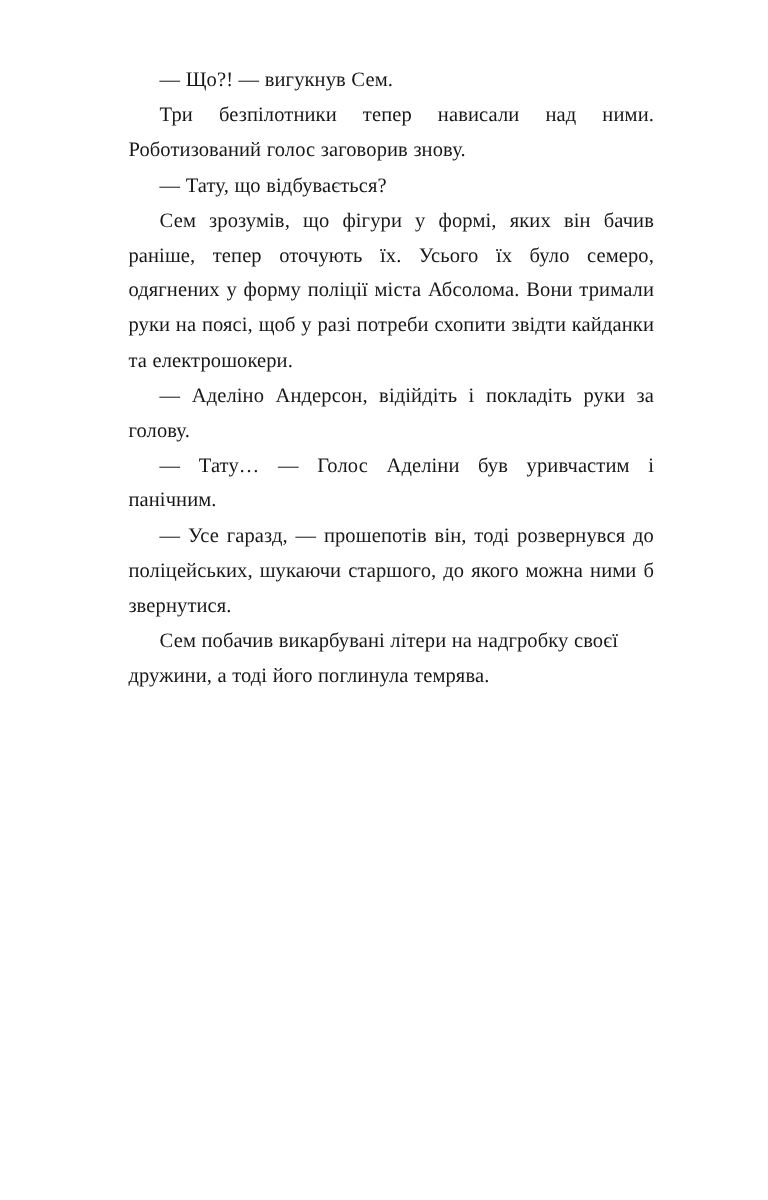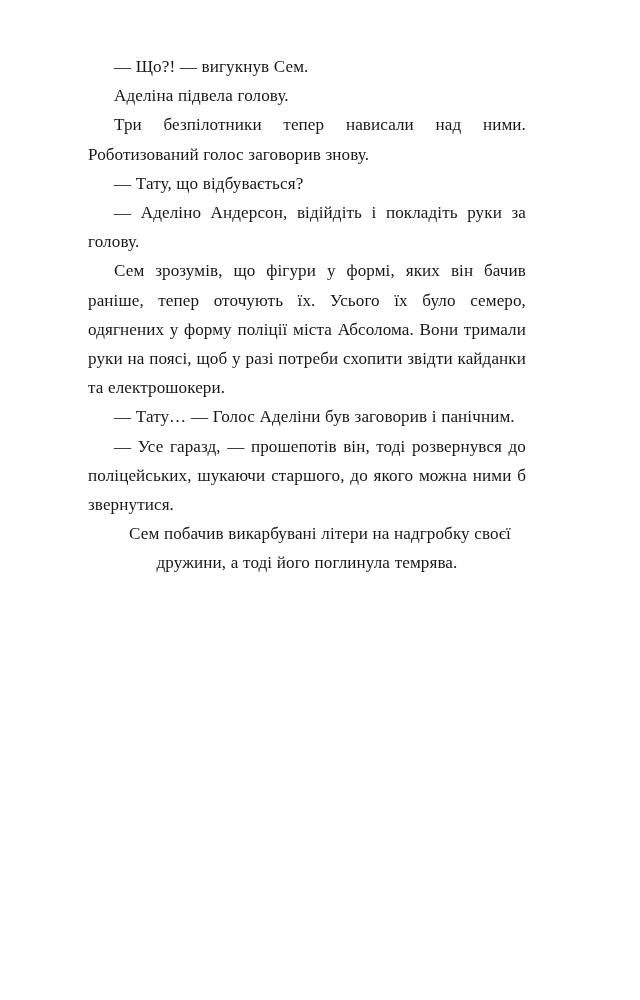--- a/index.html
+++ b/index.html
@@ -16,47 +16,46 @@
   }
   .page {
     position: relative;
     width: 640px;
     height: 1000px;
     background: #ffffff;
     box-sizing: border-box;
   }
   .text-block {
     position: absolute;
-    left: 88px;
+    left: 107px;
     top: 52px;
     width: 438px;
   }
   p.para {
     margin: 0;
     text-indent: 26px;
     text-align: justify;
     font-size: 17.1px;
     line-height: 29.2px;
     color: #17171a;
     letter-spacing: 0.1px;
     word-spacing: 0.2px;
     -webkit-font-smoothing: antialiased;
   }
   p.para:last-child {
-    text-align: center;
+    text-align: left;
   }
 </style>
 </head>
 <body>
 
 <div class="page">
   <div class="text-block">
     <p class="para">— Що?! — вигукнув Сем.</p>
-    <p class="para">Аделіна підвела голову.</p>
     <p class="para">Три безпілотники тепер нависали над ними. Роботизований голос заговорив знову.</p>
     <p class="para">— Тату, що відбувається?</p>
+    <p class="para">Сем зрозумів, що фігури у формі, яких він бачив раніше, тепер оточують їх. Усього їх було семеро, одягнених у форму поліції міста Абсолома. Вони тримали руки на поясі, щоб у разі потреби схопити звідти кайданки та електрошокери.</p>
     <p class="para">— Аделіно Андерсон, відійдіть і покладіть руки за голову.</p>
-    <p class="para">Сем зрозумів, що фігури у формі, яких він бачив раніше, тепер оточують їх. Усього їх було семеро, одягнених у форму поліції міста Абсолома. Вони тримали руки на поясі, щоб у разі потреби схопити звідти кайданки та електрошокери.</p>
-    <p class="para">— Тату… — Голос Аделіни був заговорив і панічним.</p>
+    <p class="para">— Тату… — Голос Аделіни був уривчастим і панічним.</p>
     <p class="para">— Усе гаразд, — прошепотів він, тоді розвернувся до поліцейських, шукаючи старшого, до якого можна ними б звернутися.</p>
     <p class="para">Сем побачив викарбувані літери на надгробку своєї дружини, а тоді його поглинула темрява.</p>
   </div>
 </div>
 
 </body></html>

